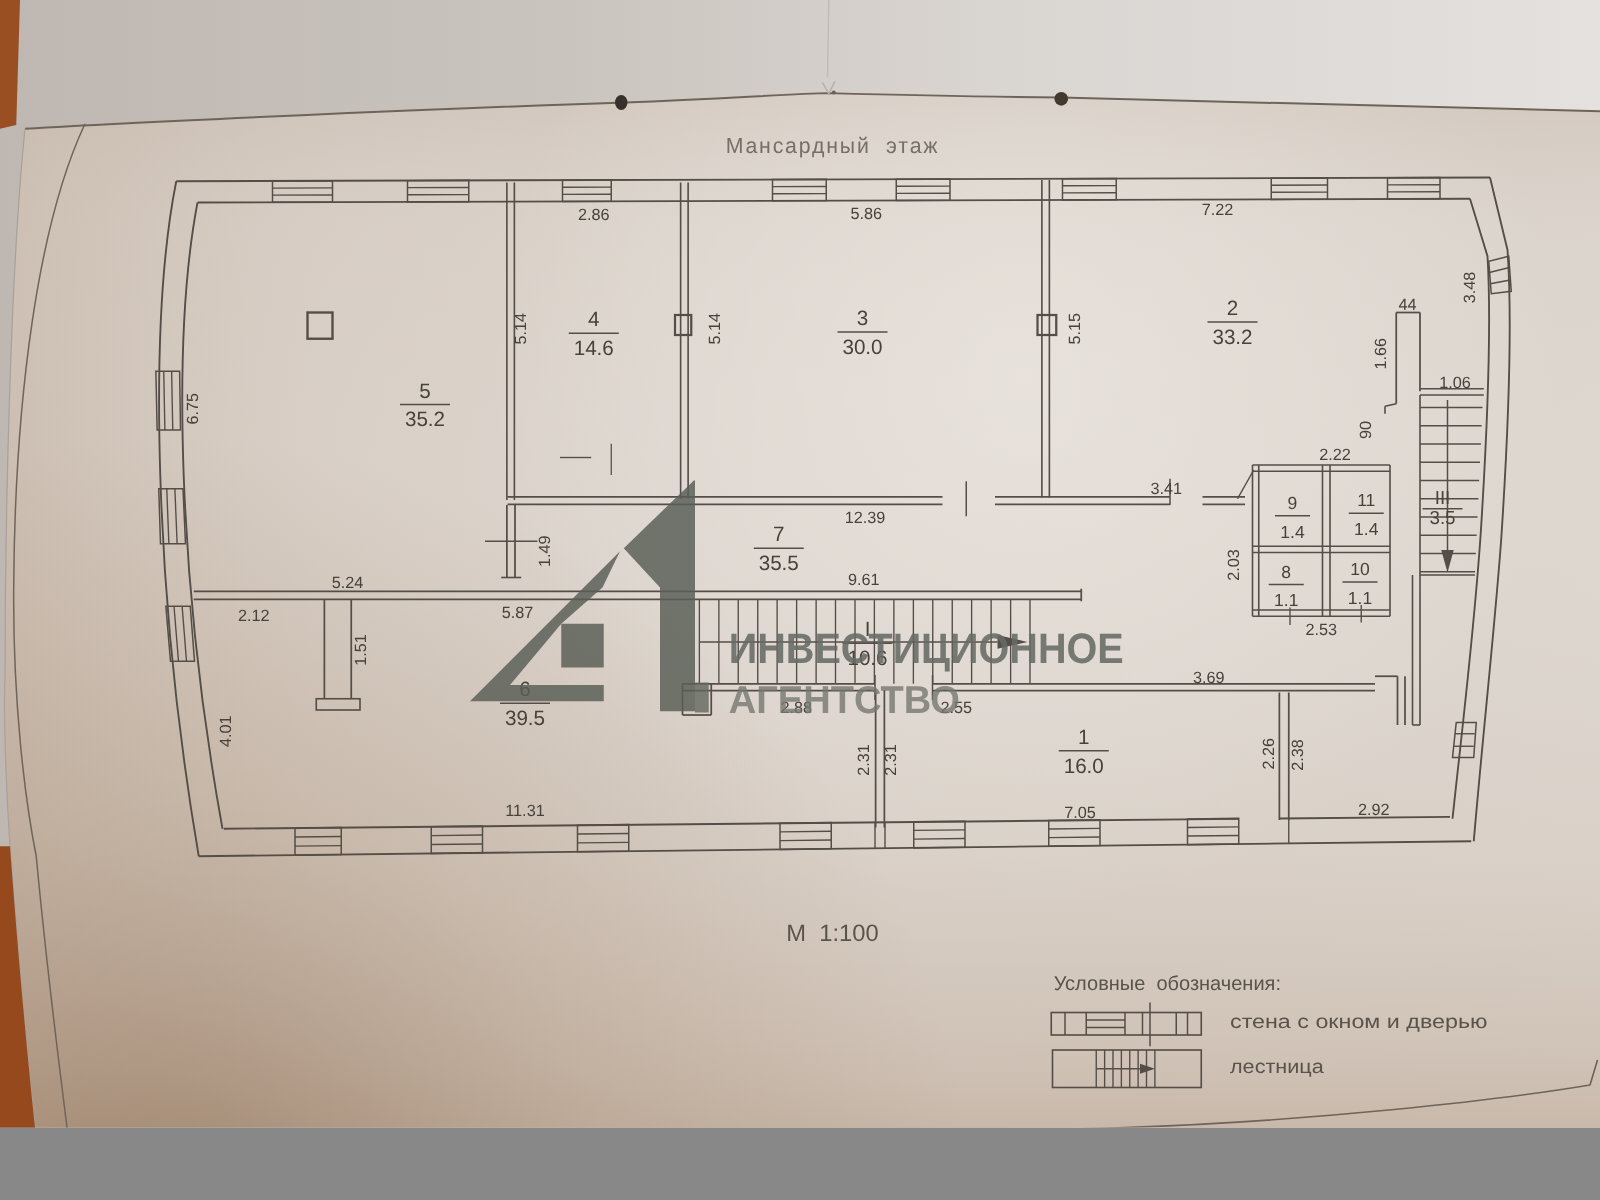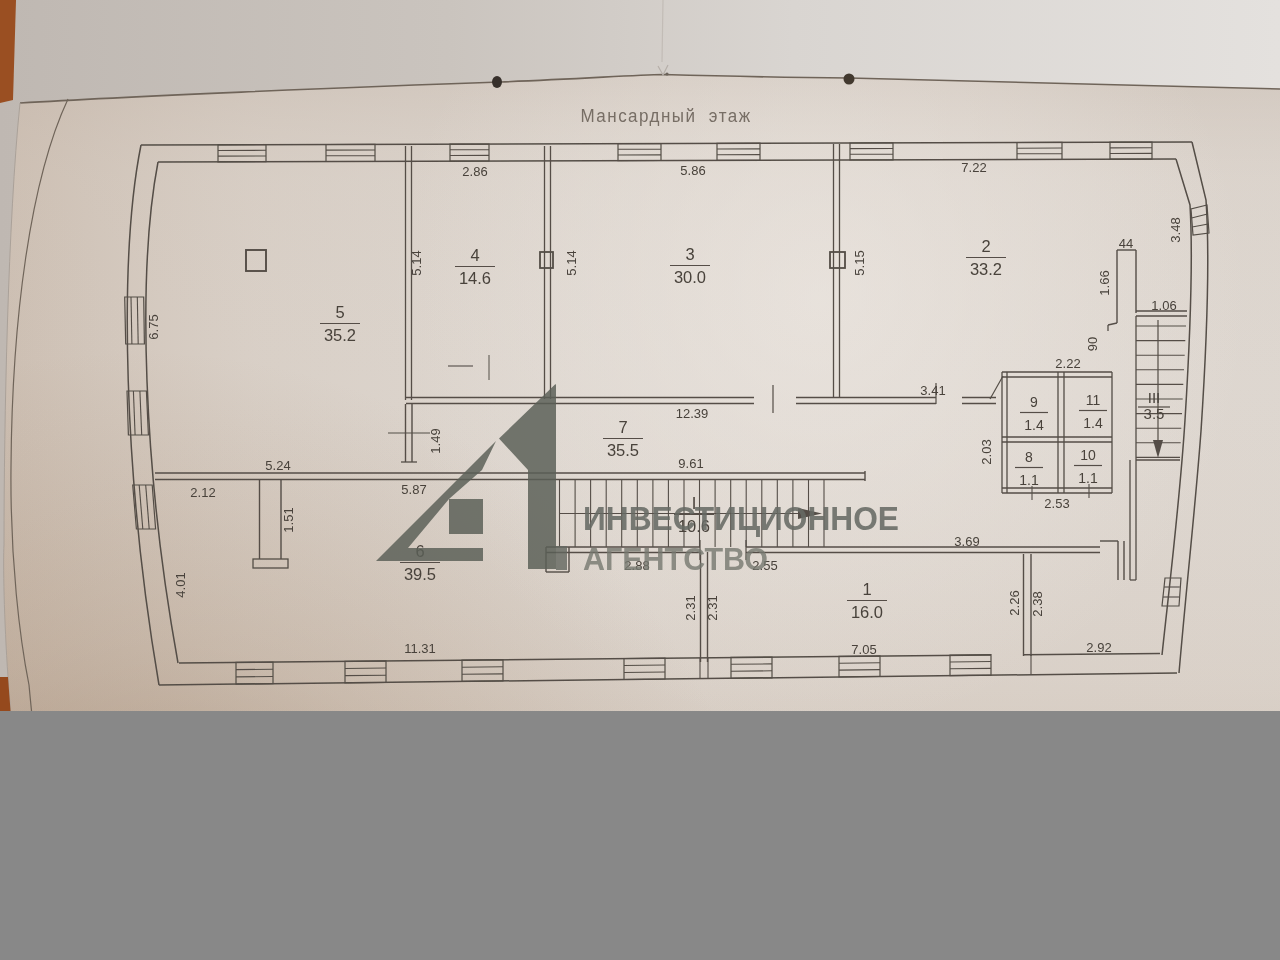--- a/index.html
+++ b/index.html
@@ -1,14 +1,14 @@
 <!DOCTYPE html>
 <html><head><meta charset="utf-8"><title>plan</title>
 <style>html,body{margin:0;padding:0;background:#888}
-#page{position:relative;width:1280px;height:711px;overflow:hidden;font-family:"Liberation Sans",sans-serif}</style>
+#page{position:relative;width:1280px;height:902px;overflow:hidden;font-family:"Liberation Sans",sans-serif}</style>
 </head><body>
 <div id="page">
 <svg width="1280" height="960" viewBox="0 0 1280 960">
 <defs>
 <linearGradient id="wallg" x1="0" y1="0" x2="1280" y2="0" gradientUnits="userSpaceOnUse">
 <stop offset="0" stop-color="#bfb8b2"></stop>
           <stop offset="0.35" stop-color="#cac4be"></stop>
 <stop offset="0.62" stop-color="#d9d5d1"></stop>
           <stop offset="1" stop-color="#e4e1de"></stop>
         </linearGradient>

